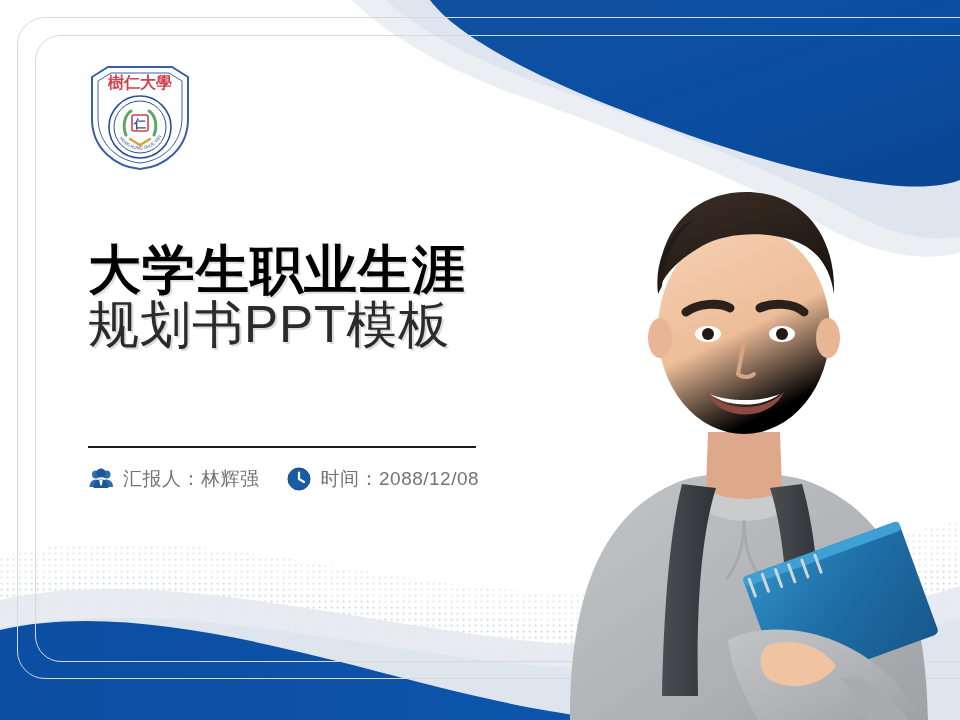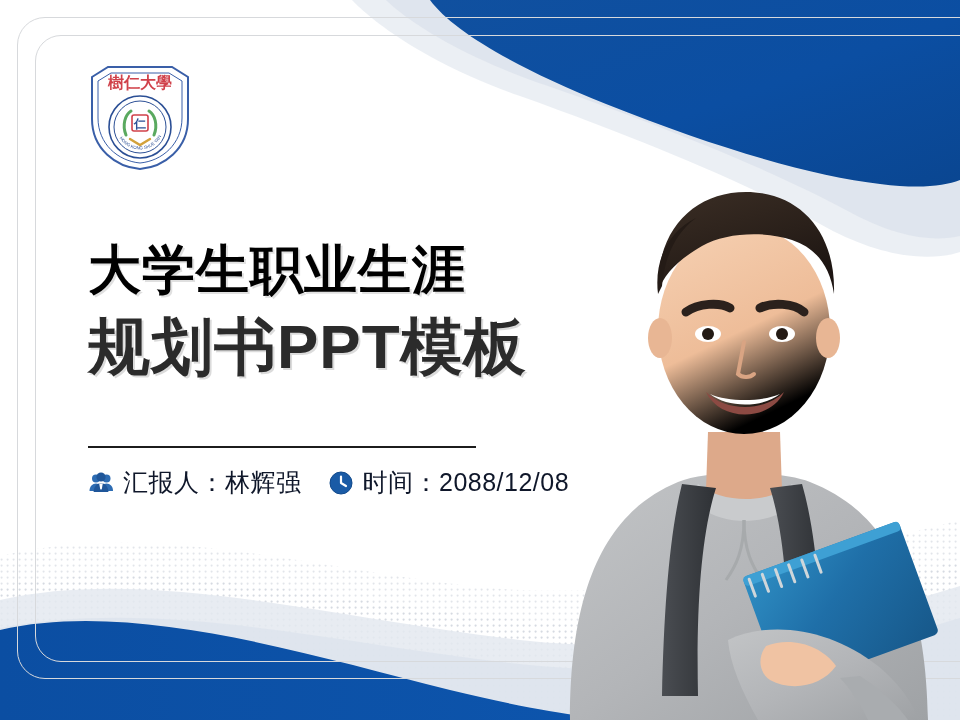--- a/index.html
+++ b/index.html
@@ -69,24 +69,24 @@
   .title-line-1 {
     font-size: 53px;
     line-height: 1.0;
     font-weight: bold;
     color: #000000;
     letter-spacing: 1px;
     white-space: nowrap;
     text-shadow: 2px 2px 0 rgba(0,0,0,0.12);
   }
   .title-line-2 {
-    margin-top: 20px;
-    font-size: 62px;
+    margin-top: 3px;
+    font-size: 51px;
     line-height: 1.0;
-    font-weight: bold;
+    font-weight: normal;
     color: #2b2b2b;
     letter-spacing: 1px;
     white-space: nowrap;
     text-shadow: 2px 2px 0 rgba(0,0,0,0.14);
   }
 
   
   .divider {
     position: absolute;
     left: 88px;
@@ -105,22 +105,22 @@
     align-items: center;
     gap: 26px;
     white-space: nowrap;
   }
   .meta-item {
     display: flex;
     align-items: center;
     gap: 9px;
   }
   .meta-text {
-    font-size: 25px;
-    color: #0f172a;
+    font-size: 19px;
+    color: #737373;
     letter-spacing: 0.5px;
   }
   .meta-icon {
     width: 26px;
     height: 26px;
     flex: 0 0 26px;
     display: block;
   }
 
   

